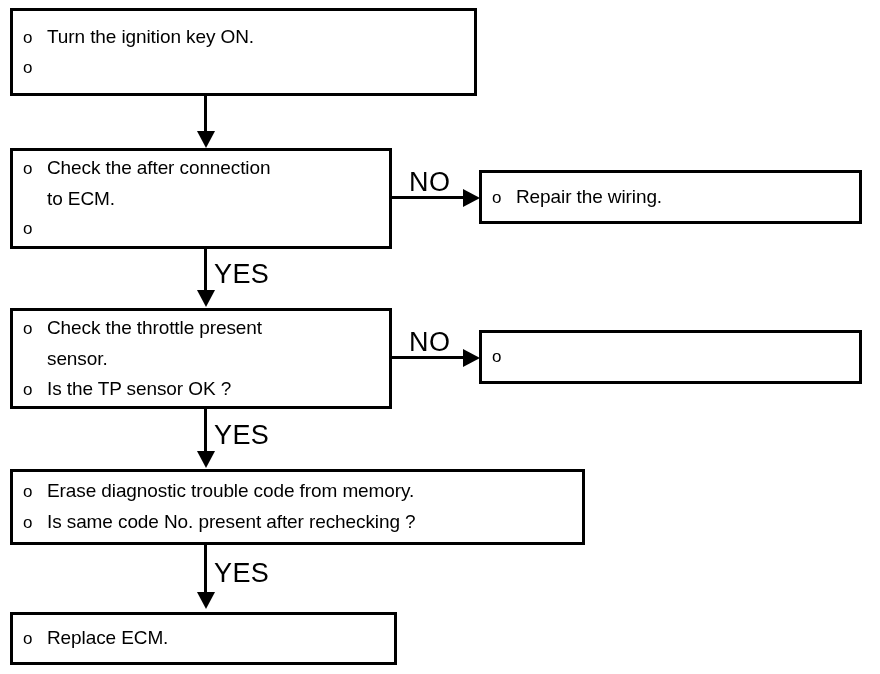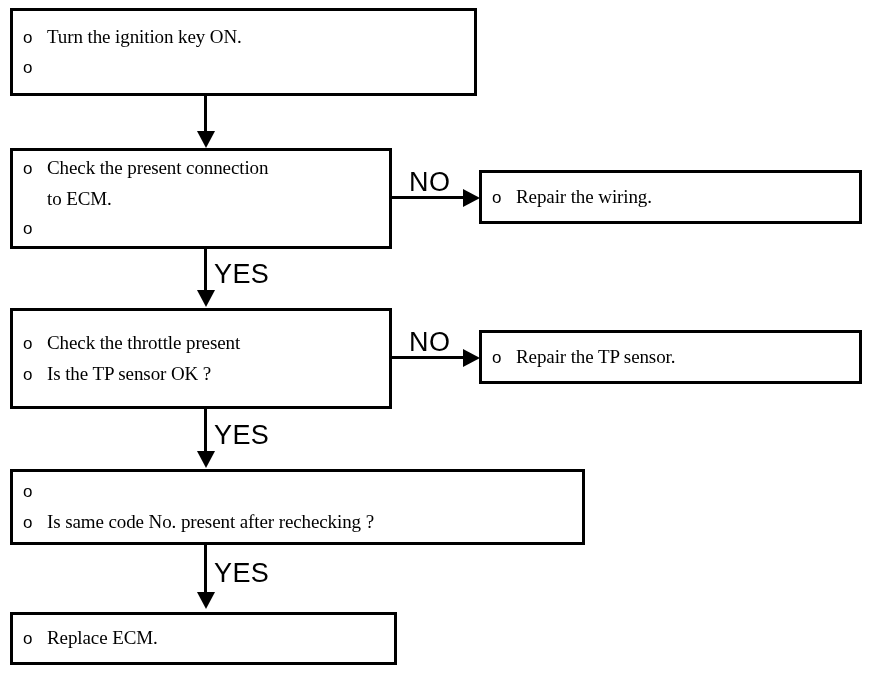--- a/index.html
+++ b/index.html
@@ -40,21 +40,20 @@
   .bullet {
     width: 30px;
     flex: 0 0 30px;
     text-align: left;
     padding-left: 10px;
     box-sizing: border-box;
     font-size: 17px;
   }
   .ltext {
     padding-left: 4px;
-    font-family: Liberation Serif, serif;
   }
   .cont .bullet { visibility: hidden; }
 
   
   .vline {
     position: absolute;
     width: 3px;
     background: #000000;
   }
   .hline {
@@ -100,21 +99,21 @@
       <span class="bullet">o</span>
     </div>
   </div>
 
   <div class="vline" style="left:204px; top:96px; height:37px;"></div>
   <div class="arrow-down" style="left:197px; top:131px;"></div>
 
   <div class="node" style="left:10px; top:148px; width:382px; height:101px;">
     <div class="line">
       <span class="bullet">o</span>
-      <span class="ltext">Check the present connection</span>
+      <span class="ltext">Check the after connection</span>
     </div>
     <div class="line cont">
       <span class="bullet"></span>
       <span class="ltext">to ECM.</span>
     </div>
     <div class="line">
       <span class="bullet">o</span>
     </div>
   </div>
 
@@ -131,44 +130,48 @@
 
   <div class="vline" style="left:204px; top:249px; height:42px;"></div>
   <div class="arrow-down" style="left:197px; top:290px;"></div>
   <div class="edge-label" style="left:214px; top:264px;">YES</div>
 
   <div class="node" style="left:10px; top:308px; width:382px; height:101px;">
     <div class="line">
       <span class="bullet">o</span>
       <span class="ltext">Check the throttle present</span>
     </div>
+    <div class="line cont">
+      <span class="bullet"></span>
+      <span class="ltext">sensor.</span>
+    </div>
     <div class="line">
       <span class="bullet">o</span>
       <span class="ltext">Is the TP sensor OK ?</span>
     </div>
   </div>
 
   <div class="hline" style="left:392px; top:356px; width:73px;"></div>
   <div class="arrow-right" style="left:463px; top:349px;"></div>
   <div class="edge-label" style="left:409px; top:332px;">NO</div>
 
   <div class="node" style="left:479px; top:330px; width:383px; height:54px;">
     <div class="line">
       <span class="bullet">o</span>
-      <span class="ltext">Repair the TP sensor.</span>
     </div>
   </div>
 
   <div class="vline" style="left:204px; top:409px; height:43px;"></div>
   <div class="arrow-down" style="left:197px; top:451px;"></div>
   <div class="edge-label" style="left:214px; top:425px;">YES</div>
 
   <div class="node" style="left:10px; top:469px; width:575px; height:76px;">
     <div class="line">
       <span class="bullet">o</span>
+      <span class="ltext">Erase diagnostic trouble code from memory.</span>
     </div>
     <div class="line">
       <span class="bullet">o</span>
       <span class="ltext">Is same code No. present after rechecking ?</span>
     </div>
   </div>
 
   <div class="vline" style="left:204px; top:545px; height:48px;"></div>
   <div class="arrow-down" style="left:197px; top:592px;"></div>
   <div class="edge-label" style="left:214px; top:563px;">YES</div>

